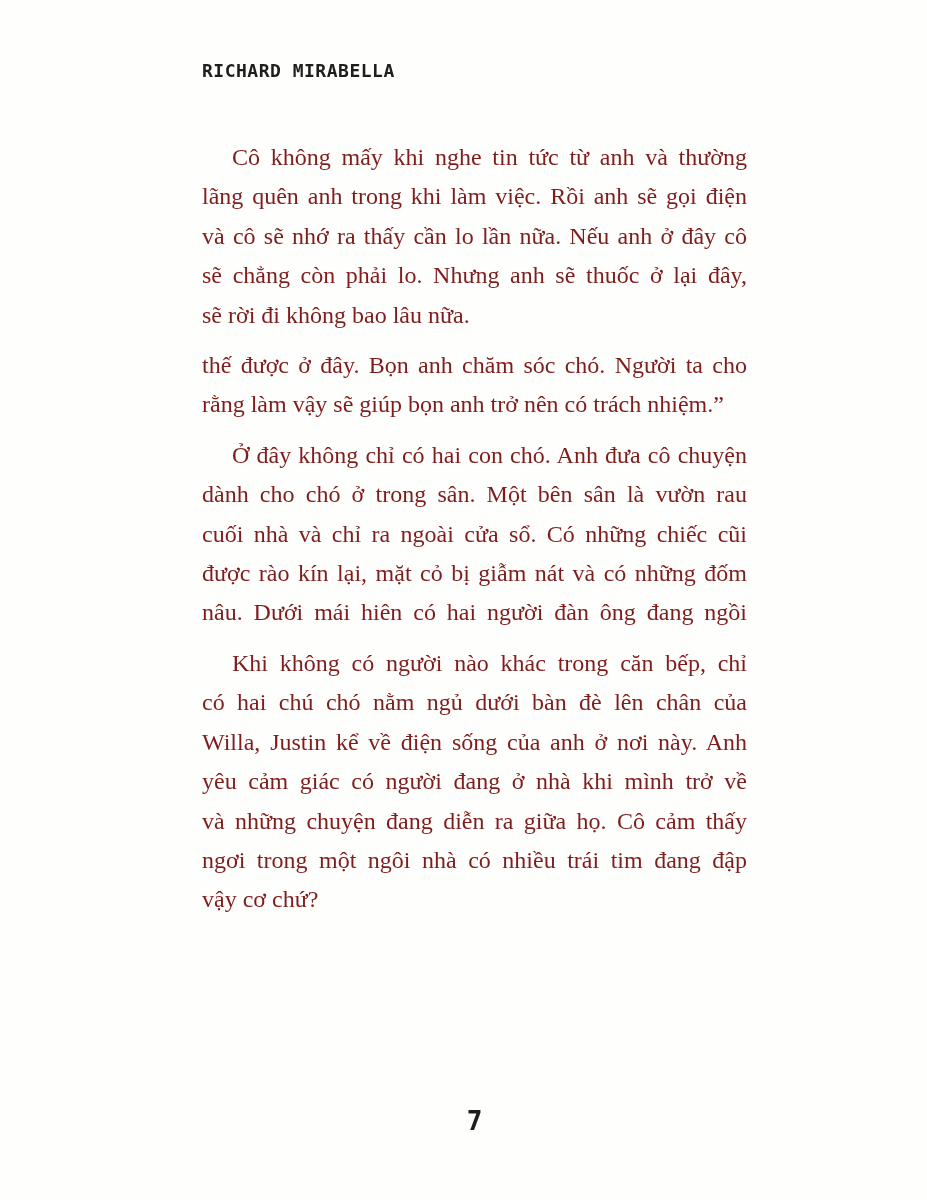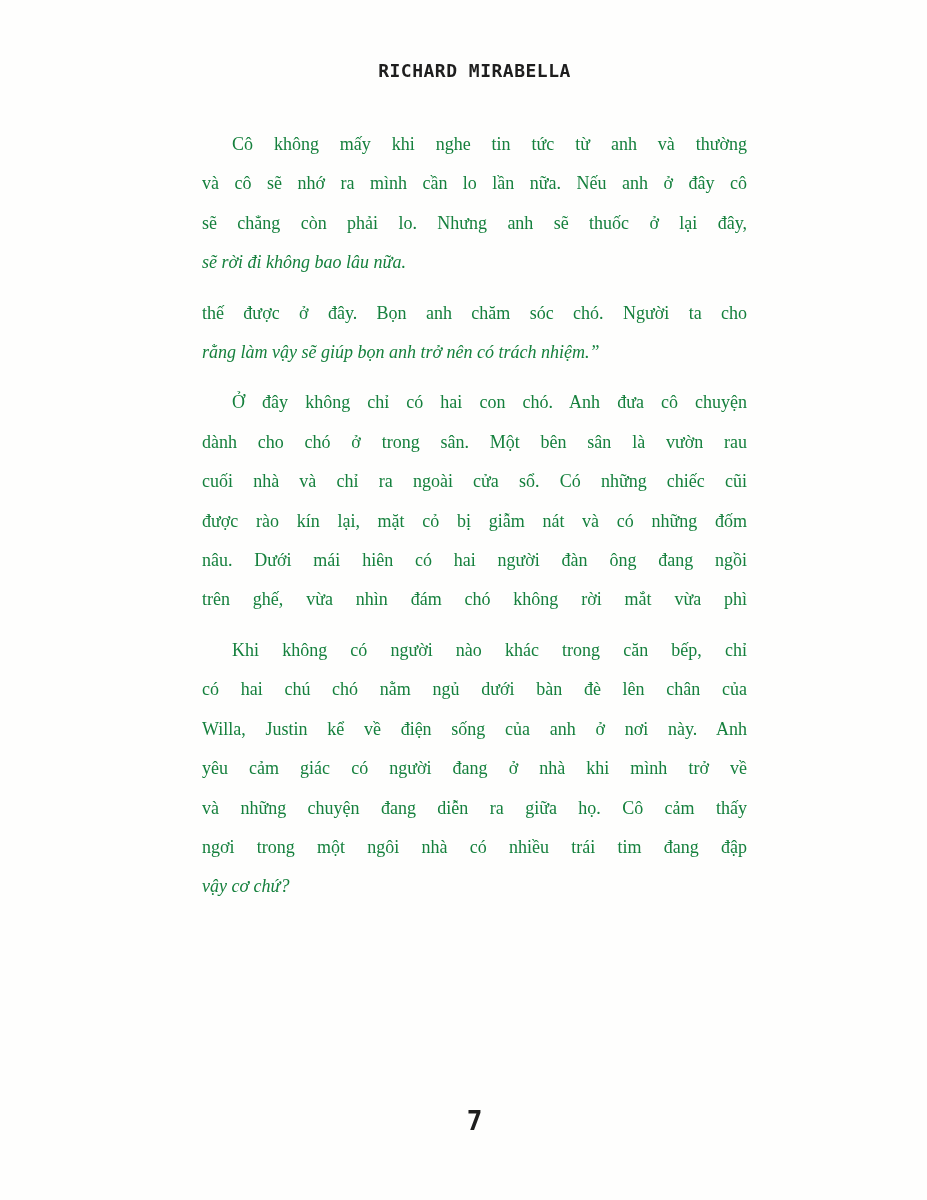--- a/index.html
+++ b/index.html
@@ -12,51 +12,50 @@
     background: #fefefd;
     position: relative;
     overflow: hidden;
     font-family: "Liberation Serif", serif;
   }
   .running-header {
     position: absolute;
     top: 60px;
     left: 202px;
     width: 545px;
-    text-align: center;
+    text-align: left;
     font-family: "DejaVu Sans Mono", monospace;
     font-size: 18px;
     font-weight: 600;
     letter-spacing: 0.5px;
     color: #1e1e1e;
   }
   .page-body {
     position: absolute;
-    top: 125px;
+    top: 138px;
     left: 202px;
     width: 545px;
-    font-size: 18px;
+    font-size: 24px;
     line-height: 39.4px;
-    color: #15803d;
+    color: #7f1d1d;
   }
   .para {
     margin: 0 0 11px 0;
   }
   .line {
     text-align: justify;
     text-align-last: justify;
     text-justify: inter-word;
     white-space: normal;
   }
   .line.first {
     text-indent: 30px;
   }
   .line.last {
     text-align-last: left;
-    font-style: italic;
   }
   .page-number {
     position: absolute;
     top: 1106px;
     left: 202px;
     width: 545px;
     text-align: center;
     font-family: "DejaVu Sans Mono", monospace;
     font-size: 26px;
     font-weight: 600;
@@ -65,35 +64,35 @@
 </style>
 </head>
 <body>
 
 <div class="book-page">
   <div class="running-header">RICHARD MIRABELLA</div>
 
   <div class="page-body">
       <div class="para">
         <div class="line first">Cô không mấy khi nghe tin tức từ anh và thường</div>
-        <div class="line">và cô sẽ nhớ ra mình cần lo lần nữa. Nếu anh ở đây cô</div>
+        <div class="line">lãng quên anh trong khi làm việc. Rồi anh sẽ gọi điện</div>
+        <div class="line">và cô sẽ nhớ ra thấy cần lo lần nữa. Nếu anh ở đây cô</div>
         <div class="line">sẽ chẳng còn phải lo. Nhưng anh sẽ thuốc ở lại đây,</div>
         <div class="line last">sẽ rời đi không bao lâu nữa.</div>
       </div>
       <div class="para">
         <div class="line">thế được ở đây. Bọn anh chăm sóc chó. Người ta cho</div>
         <div class="line last">rằng làm vậy sẽ giúp bọn anh trở nên có trách nhiệm.”</div>
       </div>
       <div class="para">
         <div class="line first">Ở đây không chỉ có hai con chó. Anh đưa cô chuyện</div>
         <div class="line">dành cho chó ở trong sân. Một bên sân là vườn rau</div>
         <div class="line">cuối nhà và chỉ ra ngoài cửa sổ. Có những chiếc cũi</div>
         <div class="line">được rào kín lại, mặt cỏ bị giẫm nát và có những đốm</div>
         <div class="line">nâu. Dưới mái hiên có hai người đàn ông đang ngồi</div>
-        <div class="line">trên ghế, vừa nhìn đám chó không rời mắt vừa phì</div>
       </div>
       <div class="para">
         <div class="line first">Khi không có người nào khác trong căn bếp, chỉ</div>
         <div class="line">có hai chú chó nằm ngủ dưới bàn đè lên chân của</div>
         <div class="line">Willa, Justin kể về điện sống của anh ở nơi này. Anh</div>
         <div class="line">yêu cảm giác có người đang ở nhà khi mình trở về</div>
         <div class="line">và những chuyện đang diễn ra giữa họ. Cô cảm thấy</div>
         <div class="line">ngơi trong một ngôi nhà có nhiều trái tim đang đập</div>
         <div class="line last">vậy cơ chứ?</div>
       </div>

